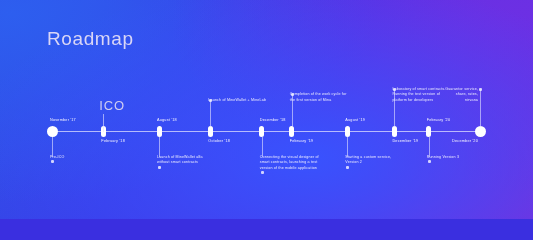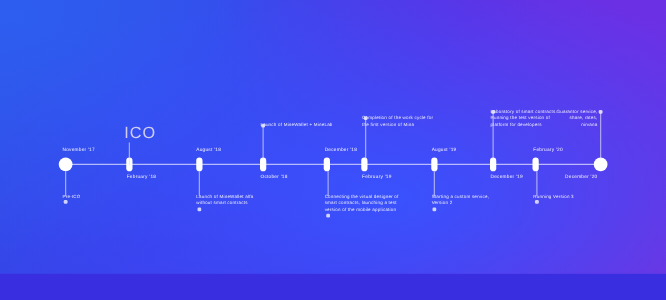--- a/index.html
+++ b/index.html
@@ -55,20 +55,21 @@
   .date{
     position:absolute;
     font-size:3.8px;letter-spacing:.2px;color:#f4f3ff;white-space:nowrap;
   }
 </style>
 </head>
 <body>
 
 <div id="stage">
 
+  <div id="title">Roadmap</div>
 
   <div id="ico-label" style="left: 99.36px;">ICO</div>
 
   <div id="axis"></div>
 
   <div id="markers">
       <div class="endpoint" style="left: 46.5px;"></div>
       <div class="date" style="top: 118px; left: 50px;">November '17</div>
       <div class="lbl" style="top: 155px; left: 50px;">Pre-ICO</div>
       <div class="stem" style="left: 52px; top: 137px; height: 20px;"></div>

